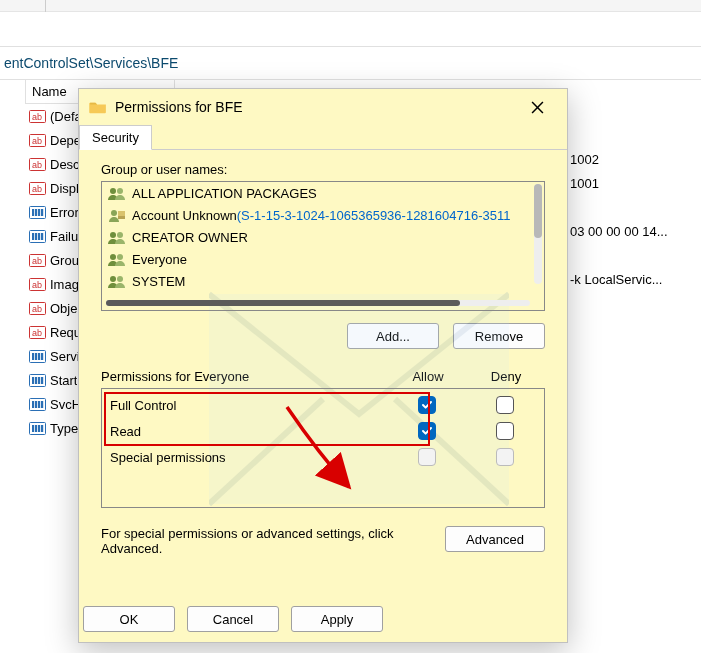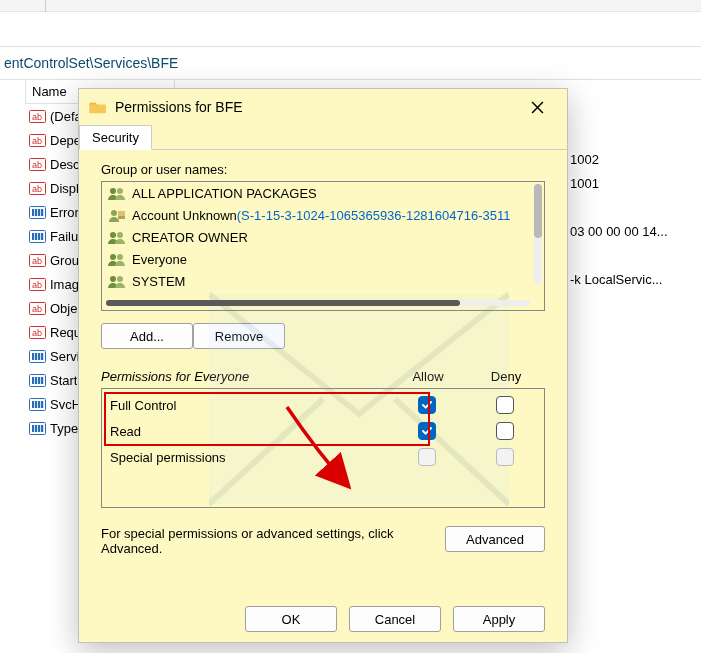--- a/index.html
+++ b/index.html
@@ -188,31 +188,31 @@
     min-width: 92px;
     padding: 0 14px;
     border: 1px solid #a0a0a0;
     background: #fdfdfd;
     font-size: 13px;
     cursor: pointer;
     border-radius: 3px;
   }
 
   .add-remove-row {
-    display: flex; gap: 0;
+    display: flex; justify-content: flex-end; gap: 14px;
     margin-top: 12px;
   }
 
   .perm-header {
     display: flex;
     margin-top: 20px;
     font-size: 13px;
     align-items: center;
   }
-  .perm-header .perm-label { flex: 1; font-style: italic; }
+  .perm-header .perm-label { flex: 1; }
   .perm-header .col { width: 78px; text-align: center; }
 
   .perm-table {
     border: 1px solid #888;
     margin-top: 4px;
     height: 120px;
     padding: 3px 0;
     position: relative;
   }
   .perm-row {
@@ -246,23 +246,23 @@
     width:326px; height:54px;
     border:2.5px solid #d80000;
     pointer-events:none;
   }
 
   .special-note { font-size: 13px; margin-top: 18px; display:flex; }
   .special-note .txt { flex:1; padding-right:10px; }
 
   .dlg-buttons {
     position: absolute;
-    left: 12px; right: 0; bottom: 10px;
+    left: 4px; right: 0; bottom: 10px;
     display: flex;
-    justify-content: flex-end;
+    justify-content: flex-start;
     gap: 12px;
     padding-right: 22px;
   }
 
   
   .arrow {
     position: absolute;
     left: 200px; top: 310px;
     width: 120px; height: 120px;
     pointer-events: none;

